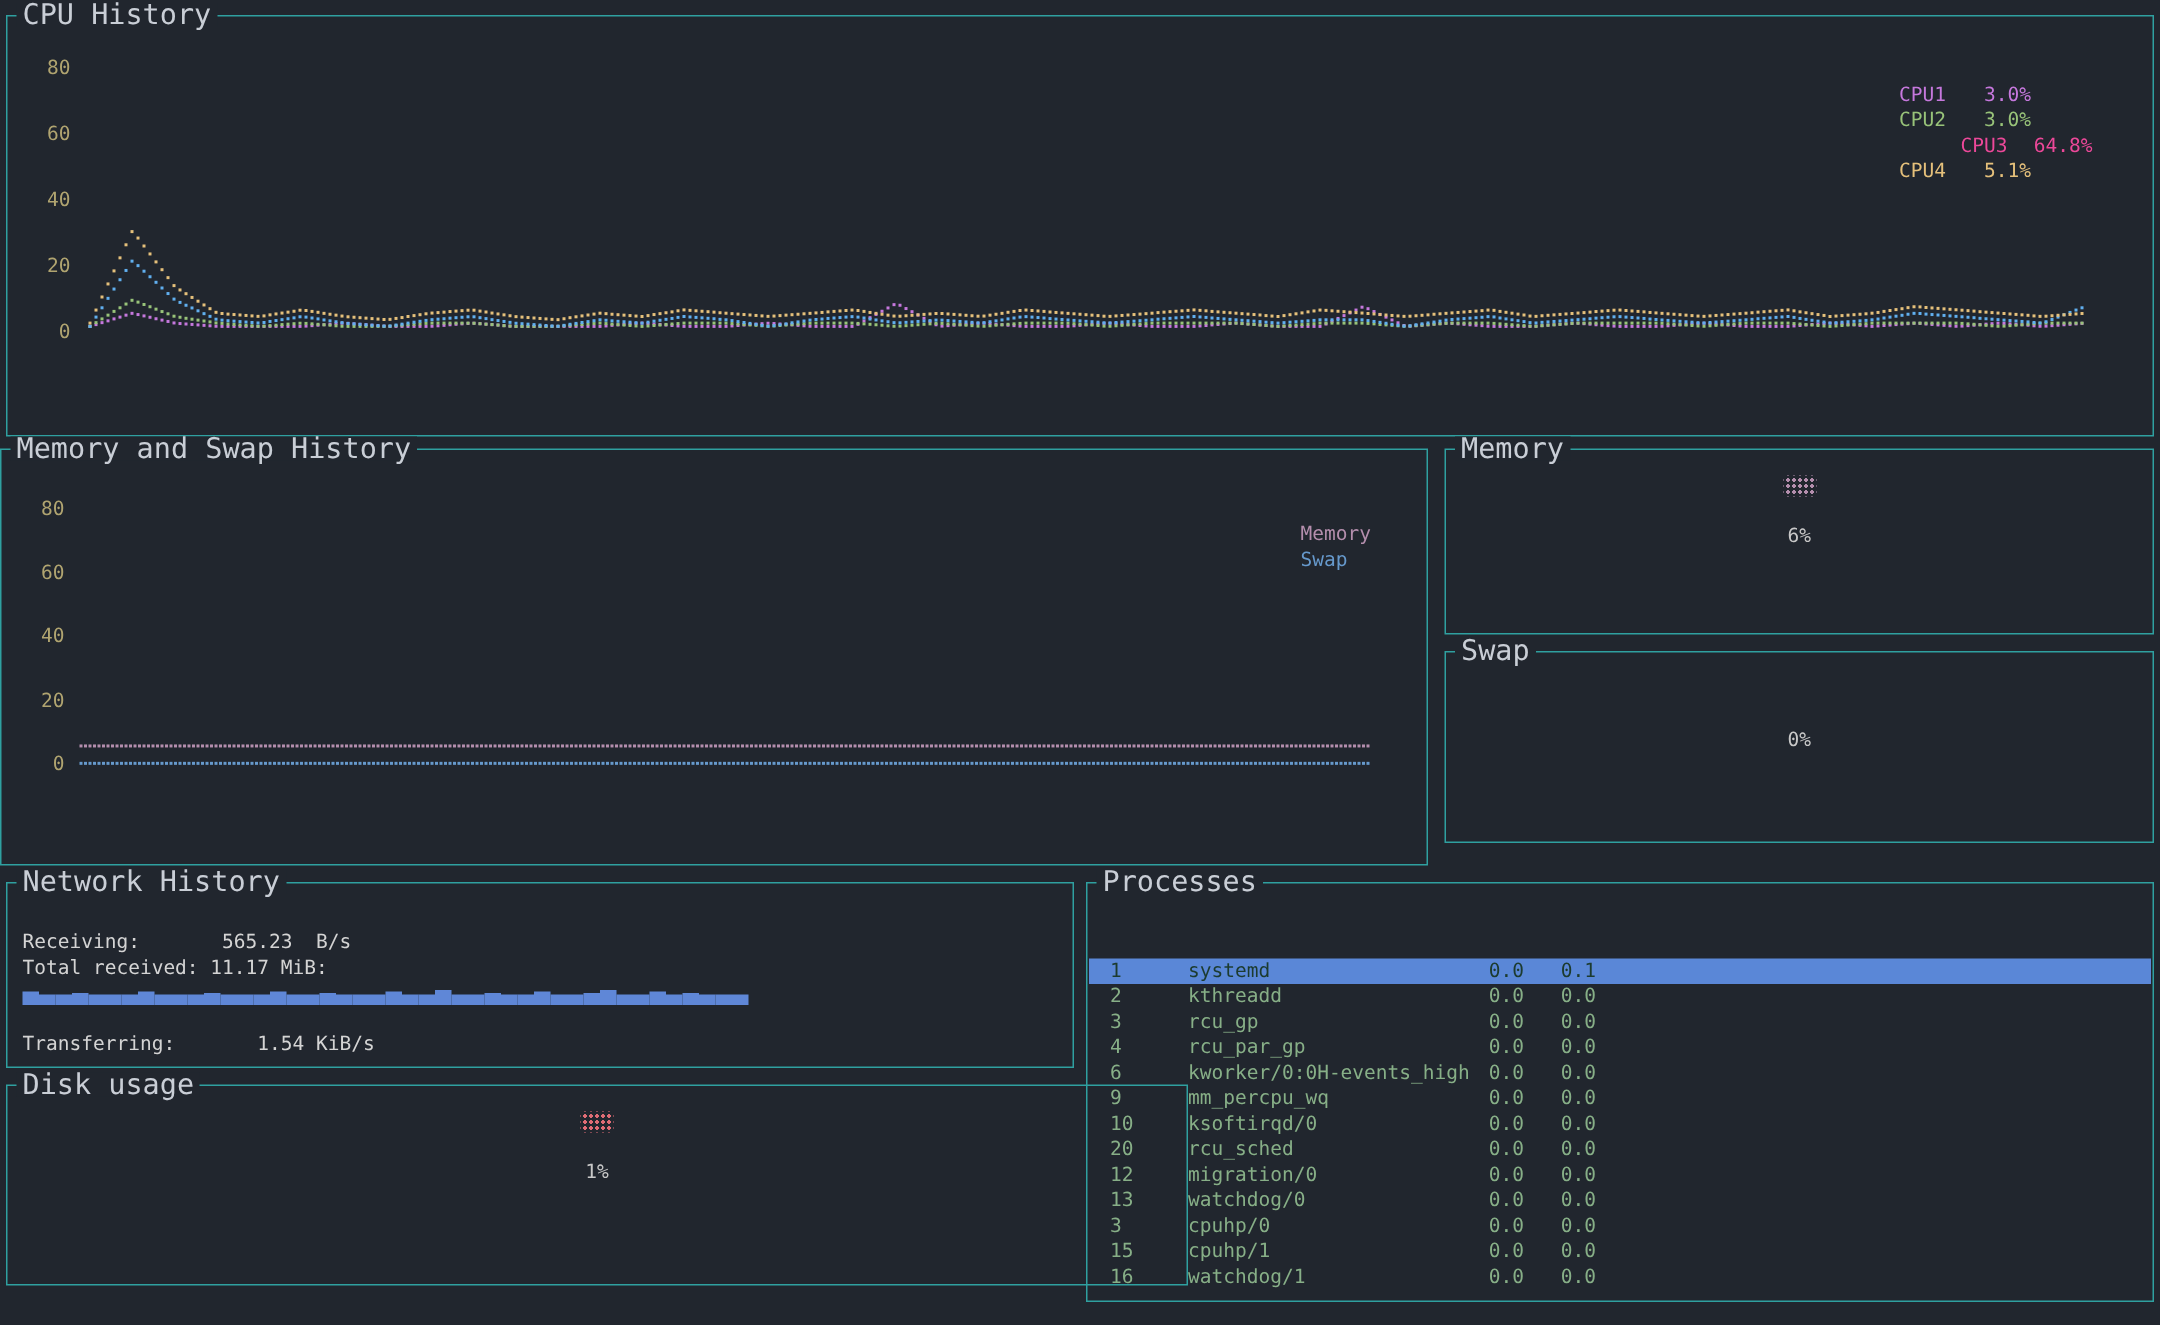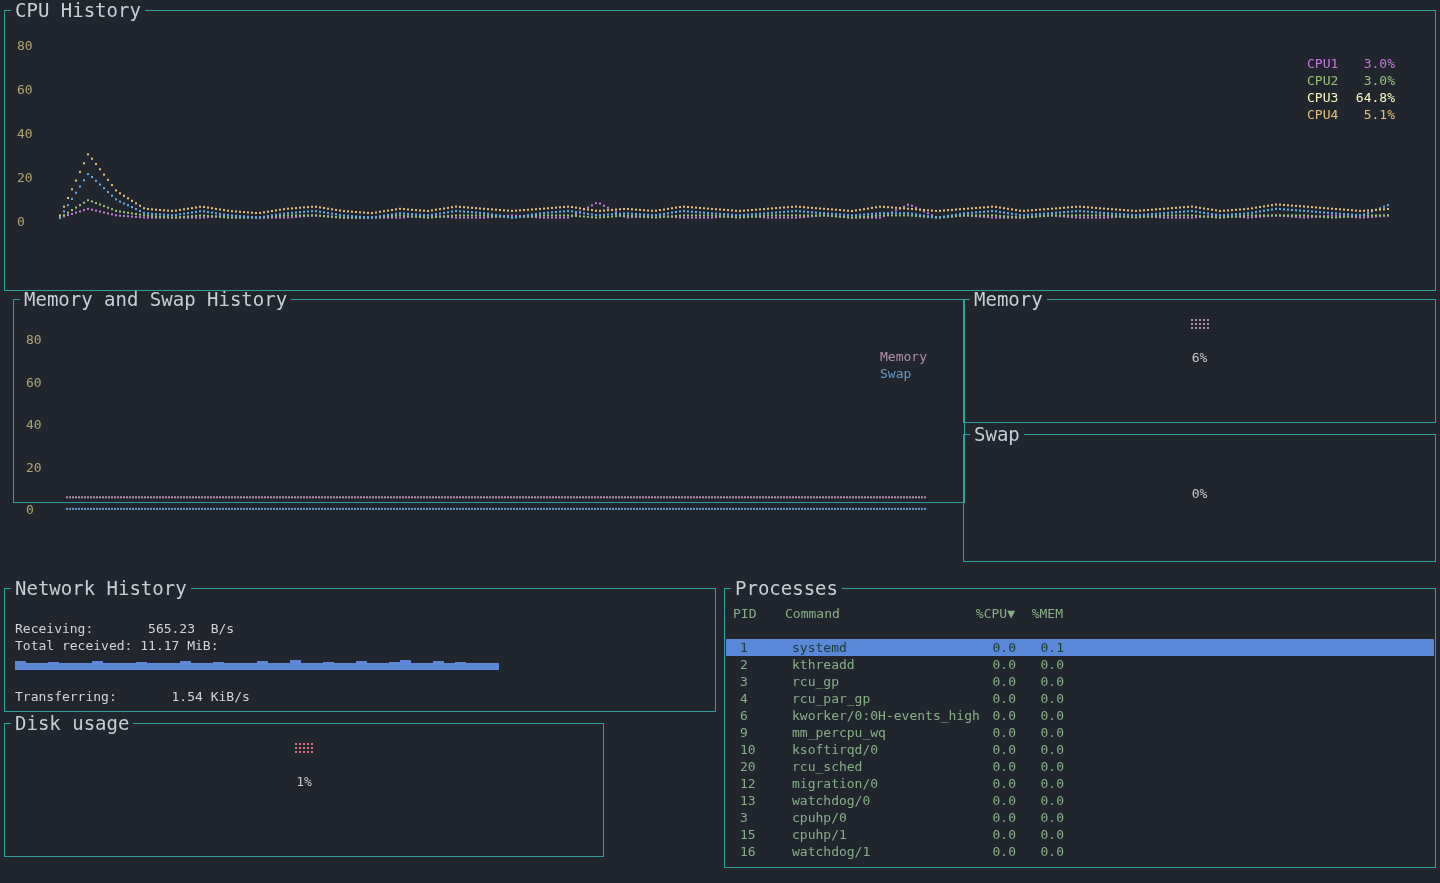--- a/index.html
+++ b/index.html
@@ -15,21 +15,21 @@
     width:1440px;height:883px;position:relative;overflow:hidden;
     background:var(--background);
     font-family:"DejaVu Sans Mono","Liberation Mono",monospace;
     font-size:13px;color:var(--value-text);
   }
   .box{position:absolute;border:1px solid var(--border)}
   .box-title{
     position:absolute;top:-9px;left:6px;background:var(--background);
     padding:0 4px;color:var(--title);font-size:19px;line-height:16px;white-space:pre;
   }
-  .tick{position:absolute;left:12px;width:30px;color:var(--axis-label);line-height:16px}
+  .tick{position:absolute;left:12px;width:30px;text-align:right;color:var(--axis-label);line-height:16px}
   .chart-svg{position:absolute;left:0;top:0}
   .legend{position:absolute;display:flex;flex-direction:column}
   .legend-row{display:flex;justify-content:space-between;width:88px;height:17px;line-height:17px}
   .legend-row .lv{text-align:left}
   .mini-legend{position:absolute;display:flex;flex-direction:column;line-height:17px}
   .gauge-icon{
     position:absolute;left:50%;transform:translateX(-50%);top:17px;width:22px;height:14px;
     background-image:radial-gradient(circle,var(--gc) 1.1px,transparent 1.3px);
     background-size:4px 4px;background-position:1px 1px;
   }
@@ -46,25 +46,25 @@
   .cell{position:absolute;top:0;white-space:pre}
   .cell.pid{left:14px}
   .cell.cmd{left:66px}
   .cell.cpu{left:230px;width:60px;text-align:right}
   .cell.mem{left:292px;width:46px;text-align:right}
   .proc-header .cell.pid{left:8px}
   .proc-header .cell.cmd{left:60px}
 
   
   #cpu-box{left:4px;top:10px;width:1432px;height:281px}
-  #memswap-box{left:13px;top:299px;width:952px;height:204px}
+  #memswap-box{left:0;top:299px;width:952px;height:278px}
   #memory-box{left:963px;top:299px;width:473px;height:124px}
   #swap-box{left:963px;top:434px;width:473px;height:128px}
   #network-box{left:4px;top:588px;width:712px;height:124px}
-  #disk-box{left:4px;top:723px;width:600px;height:134px}
+  #disk-box{left:4px;top:723px;width:788px;height:134px}
   #proc-box{left:724px;top:588px;width:712px;height:280px}
 </style>
 </head>
 <body>
 
 <div class="box" id="cpu-box">
   <span class="box-title">CPU History</span>
   <div id="cpu-ticks">
       <span class="tick" style="top: 27px;">80</span>
       <span class="tick" style="top: 71px;">60</span>
@@ -1408,21 +1408,21 @@
     </svg>
   <div class="legend" style="right:40px;top:44px" id="cpu-legend">
       <div class="legend-row" style="color: rgb(198, 120, 221);">
         <span class="ll">CPU1</span>
         <span class="lv">3.0%</span>
       </div>
       <div class="legend-row" style="color: rgb(152, 195, 121);">
         <span class="ll">CPU2</span>
         <span class="lv">3.0%</span>
       </div>
-      <div class="legend-row" style="color: #fef9c3;">
+      <div class="legend-row" style="color: #ec4899; margin-left: 41px;">
         <span class="ll">CPU3</span>
         <span class="lv">64.8%</span>
       </div>
       <div class="legend-row" style="color: rgb(229, 192, 123);">
         <span class="ll">CPU4</span>
         <span class="lv">5.1%</span>
       </div>
     </div>
 </div>
 
@@ -2082,26 +2082,20 @@
 </div>
 
 <div class="box" id="disk-box">
   <span class="box-title">Disk usage</span>
   <div class="gauge-icon" style="--gc:var(--disk)"></div>
   <div class="gauge-value">1%</div>
 </div>
 
 <div class="box" id="proc-box">
   <span class="box-title">Processes</span>
-  <div class="proc-header">
-    <span class="cell pid">PID</span>
-    <span class="cell cmd">Command</span>
-    <span class="cell cpu">%CPU▼</span>
-    <span class="cell mem">%MEM</span>
-  </div>
   <div class="proc-rows" id="proc-rows">
       <div class="proc-row selected">
         <span class="cell pid">1</span>
         <span class="cell cmd">systemd</span>
         <span class="cell cpu">0.0</span>
         <span class="cell mem">0.1</span>
       </div>
       <div class="proc-row">
         <span class="cell pid">2</span>
         <span class="cell cmd">kthreadd</span>

